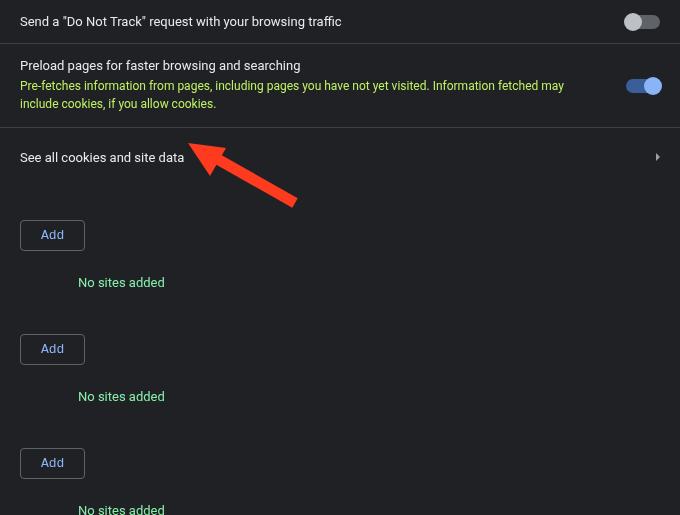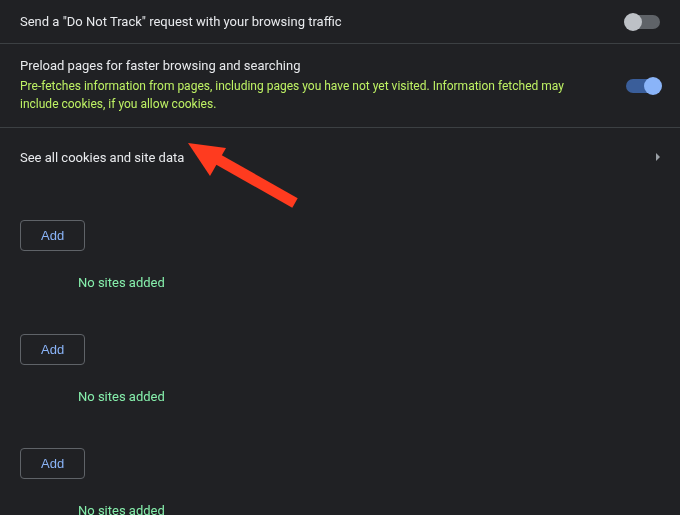--- a/index.html
+++ b/index.html
@@ -77,21 +77,21 @@
       color: #9aa0a6;
     }
     .add-btn {
       border: 1px solid #5f6368;
       background: transparent;
       color: #8ab4f8;
       font-size: 13px;
       padding: 7px 20px;
       border-radius: 4px;
       cursor: pointer;
-      font-family: Liberation Sans, sans-serif;
+      font-family: Liberation Mono, monospace;
     }
     .empty {
       font-size: 13px;
       color: #86efac;
       padding: 24px 0 10px 58px;
     }
 
     .arrow {
       position: absolute;
       left: 180px;

